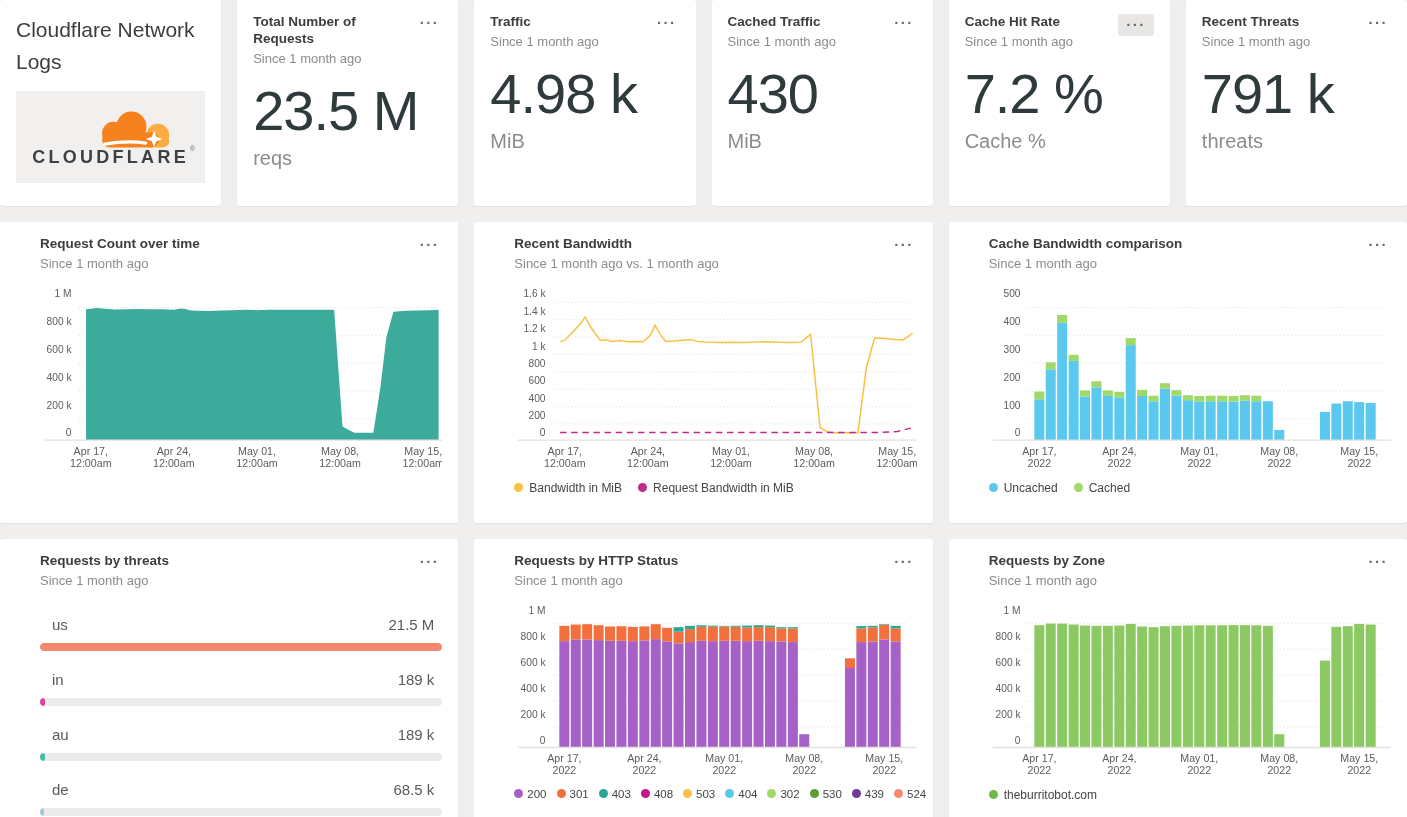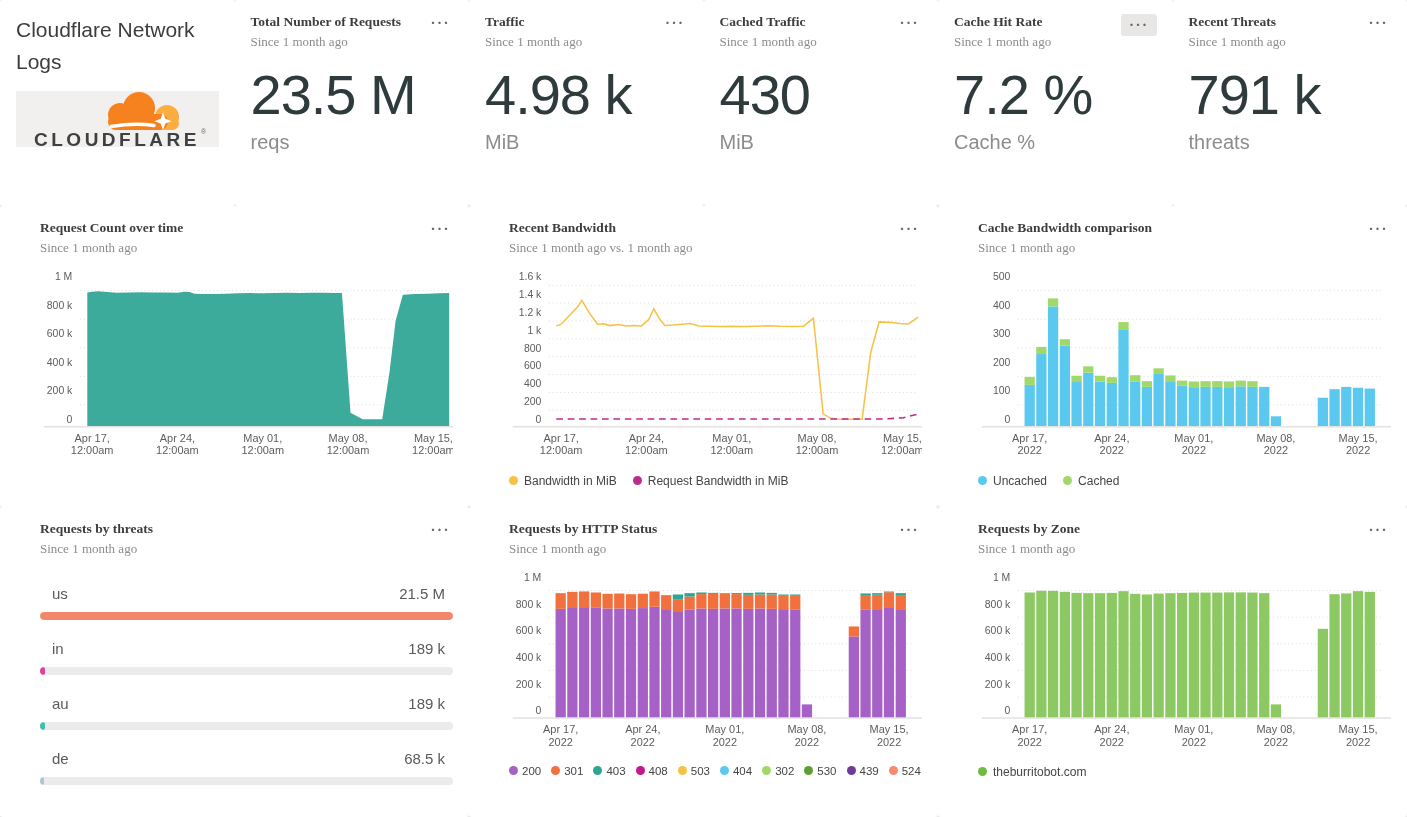--- a/index.html
+++ b/index.html
@@ -1,38 +1,38 @@
 <!DOCTYPE html>
 <html><head>
 <meta charset="utf-8">
 <style>
   html,body{margin:0;padding:0;background:#f1efed;font-family:"Liberation Sans",sans-serif;}
   .dashboard{width:1407px;height:817px;display:grid;grid-template-columns:repeat(6,1fr);
-    grid-template-rows:206px 301px 310px;gap:0;overflow:hidden;background:#f1efed;}
+    grid-template-rows:206px 301px 310px;gap:16px;overflow:hidden;background:#f1efed;}
   .panel{background:#fff;border-radius:3px;padding:14px 16px;box-sizing:border-box;overflow:hidden;
     position:relative;box-shadow:0 1px 1px rgba(0,0,0,.05);}
   .span2{grid-column:span 2;padding-left:40px;}
-  .phead{display:flex;justify-content:space-between;align-items:flex-start;font-family:Liberation Serif, serif;}
+  .phead{display:flex;justify-content:space-between;align-items:flex-start;}
   .ptitle{font-size:13.5px;font-weight:700;color:#3d3d3d;margin:0;line-height:1.25;}
   .psub{font-size:13px;color:#8e8c8a;margin-top:3px;}
   .kebab{color:#686868;font-size:15px;font-weight:700;letter-spacing:1.5px;line-height:8px;
     padding:5px 3px;border-radius:3px;cursor:pointer;user-select:none;}
   .kebab.hl{background:#e9e7e5;padding:7px 8px;}
   .bignum{font-size:56px;color:#2f3a3c;margin-top:16px;letter-spacing:-1px;line-height:1.05;}
   .unit{font-size:20px;color:#8e8c8a;margin-top:6px;}
   .brand-title{font-size:21px;font-weight:400;color:#3d3d3d;line-height:1.5;margin:0;}
-  .logo-box{margin-top:14px;background:#f1f0ef;height:56px;display:flex;align-items:center;justify-content:center;}
+  .logo-box{margin-top:14px;background:#f1f0ef;height:92px;display:flex;align-items:center;justify-content:center;}
   .cfword{font-weight:700;letter-spacing:3.5px;font-size:19px;fill:#3f4042;font-family:"Liberation Sans",sans-serif;}
   .chart{display:block;width:100%;}
   .row2 .chart{height:206px;margin-top:4px;}
   .row3 .chart{height:196px;margin-top:4px;}
   svg text{font-family:"Liberation Sans",sans-serif;}
   .ytick{font-size:11px;fill:#5d5d5d;}
   .xtick{font-size:11.5px;fill:#5d5d5d;}
-  .legend{display:flex;gap:16px;margin-top:8px;align-items:center;}
+  .legend{display:flex;gap:16px;align-items:center;}
   .legend .item{display:flex;align-items:center;gap:6px;font-size:12px;color:#454545;cursor:pointer;}
   .legend .dot{width:9px;height:9px;border-radius:50%;flex:none;}
   .legend.compact{gap:10px;}
   .legend.compact .item{gap:4px;font-size:11.5px;}
   .country-list{margin-top:28px;}
   .crow{height:55px;}
   .crow .line{display:flex;justify-content:space-between;font-size:15px;color:#5a5a5a;padding:0 8px 0 12px;}
   .cbar{height:8px;border-radius:4px;background:#ebebeb;margin-top:10px;overflow:hidden;}
   .cfill{height:100%;border-radius:4px;min-width:4px;}
 </style>

